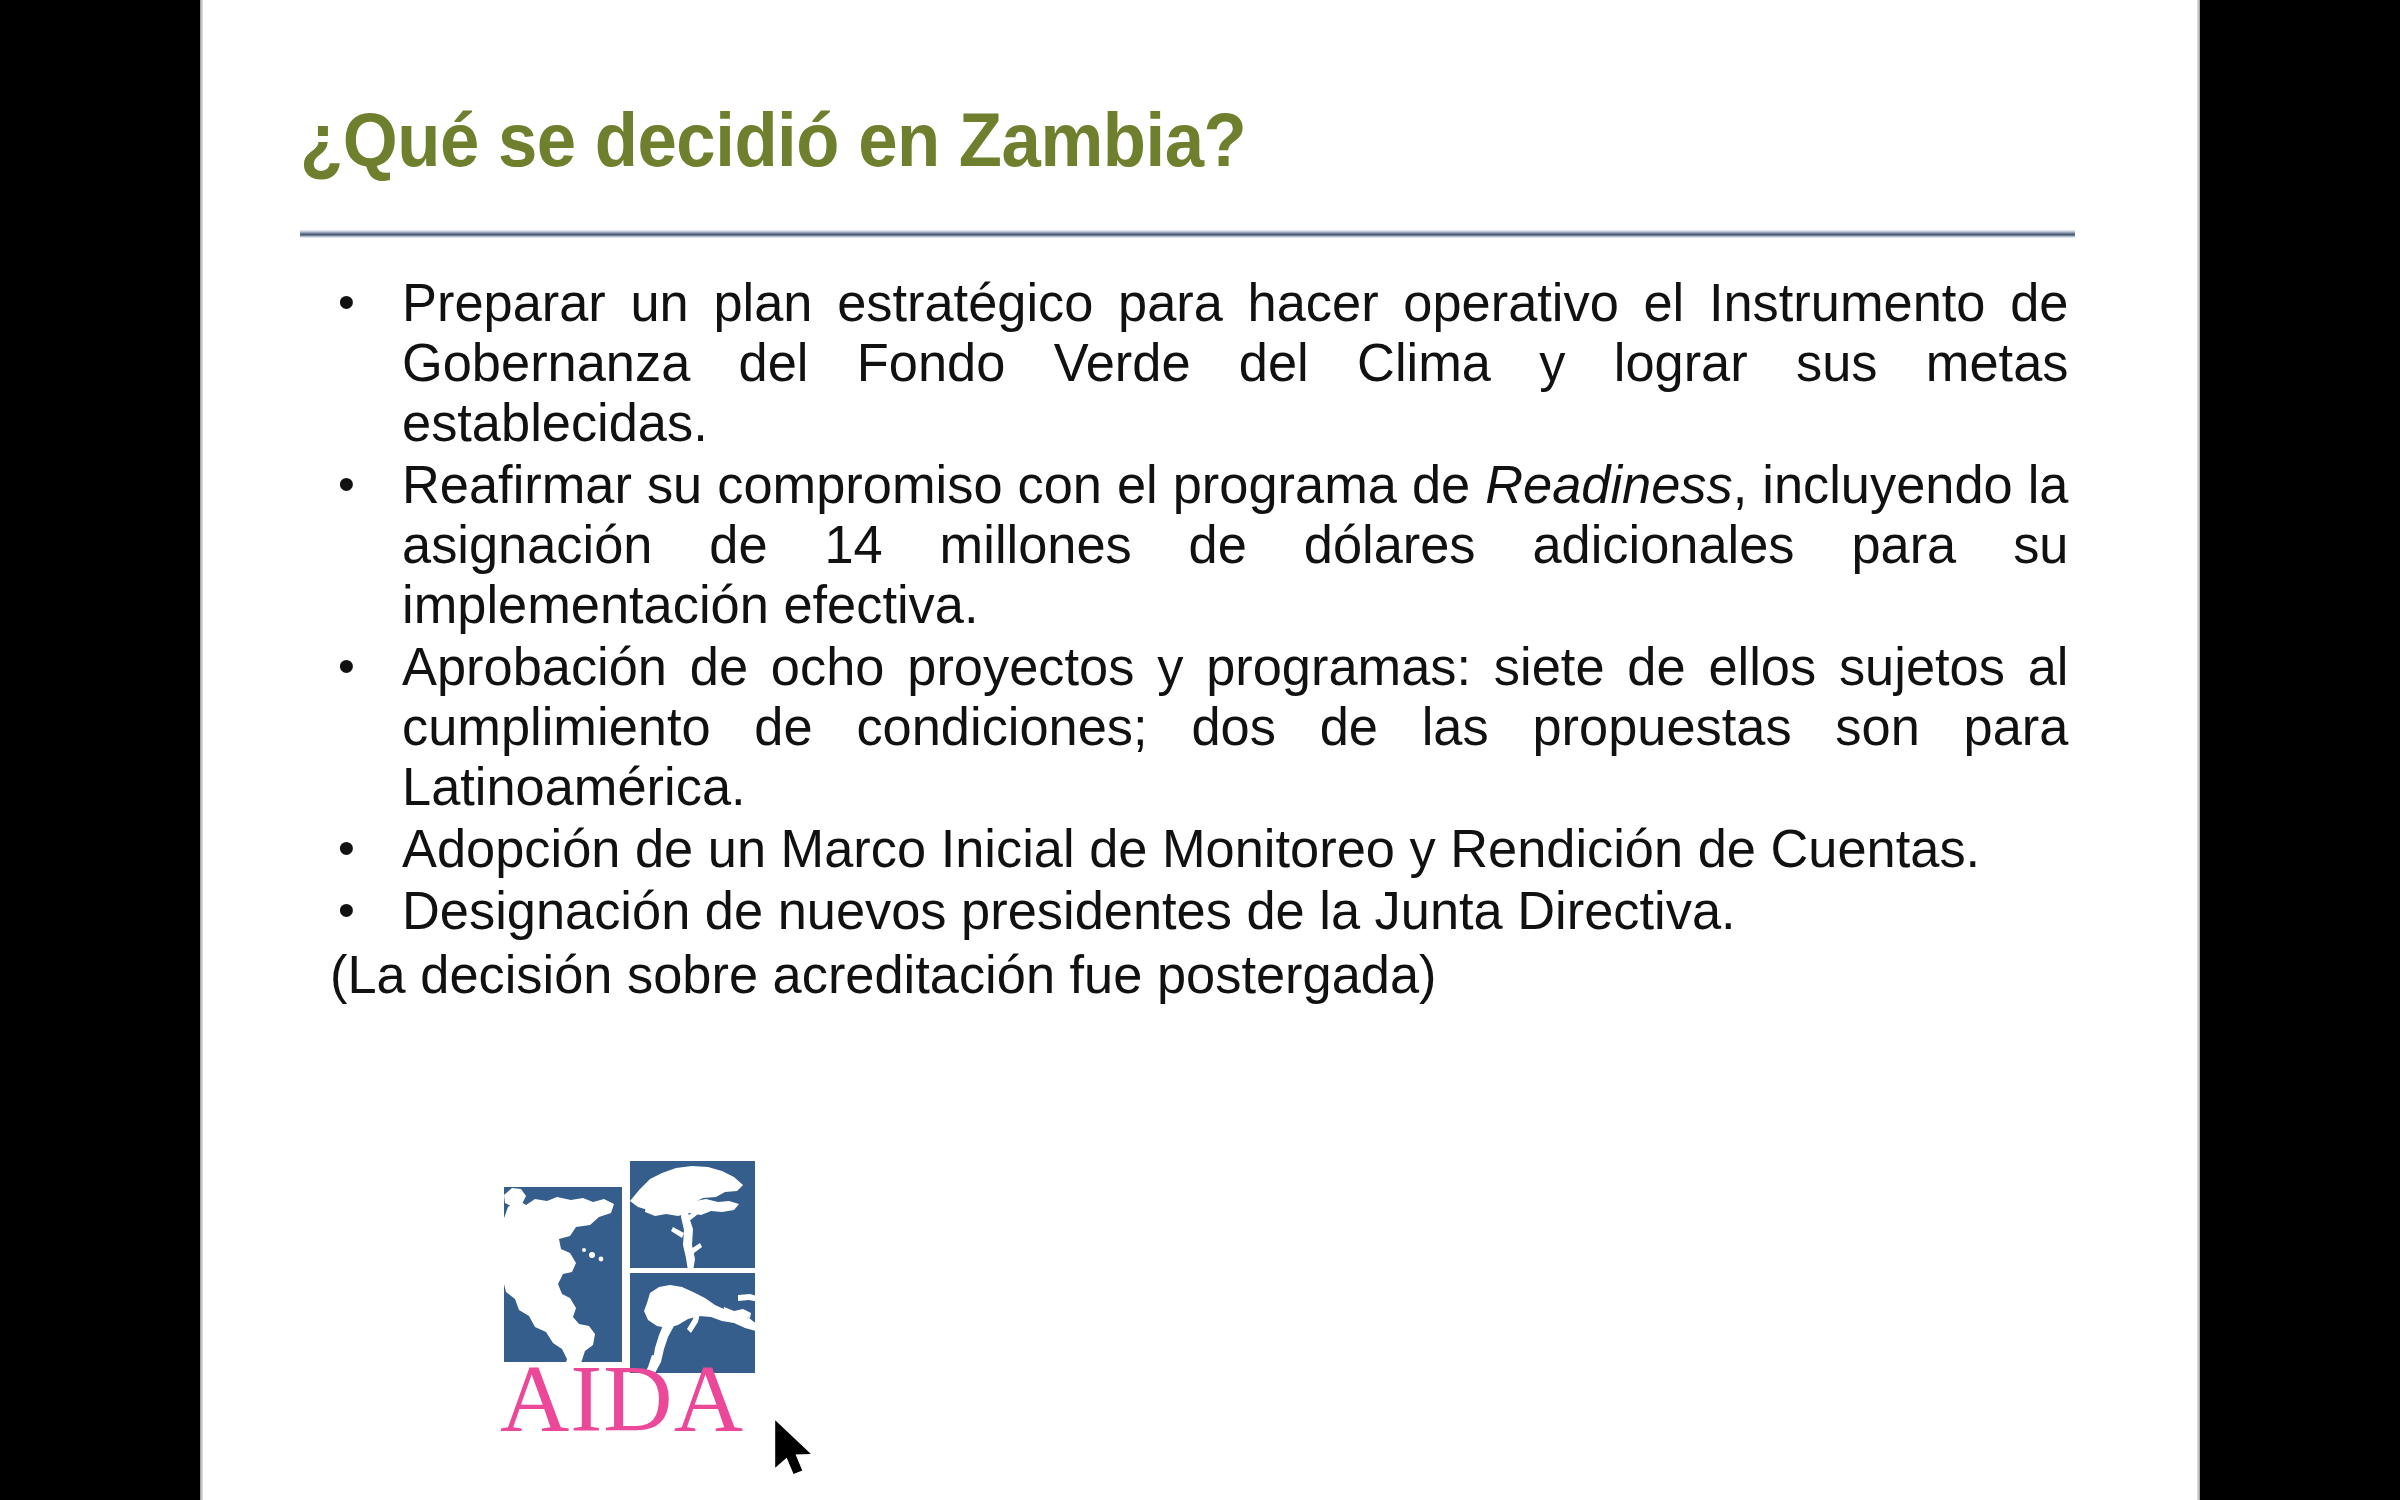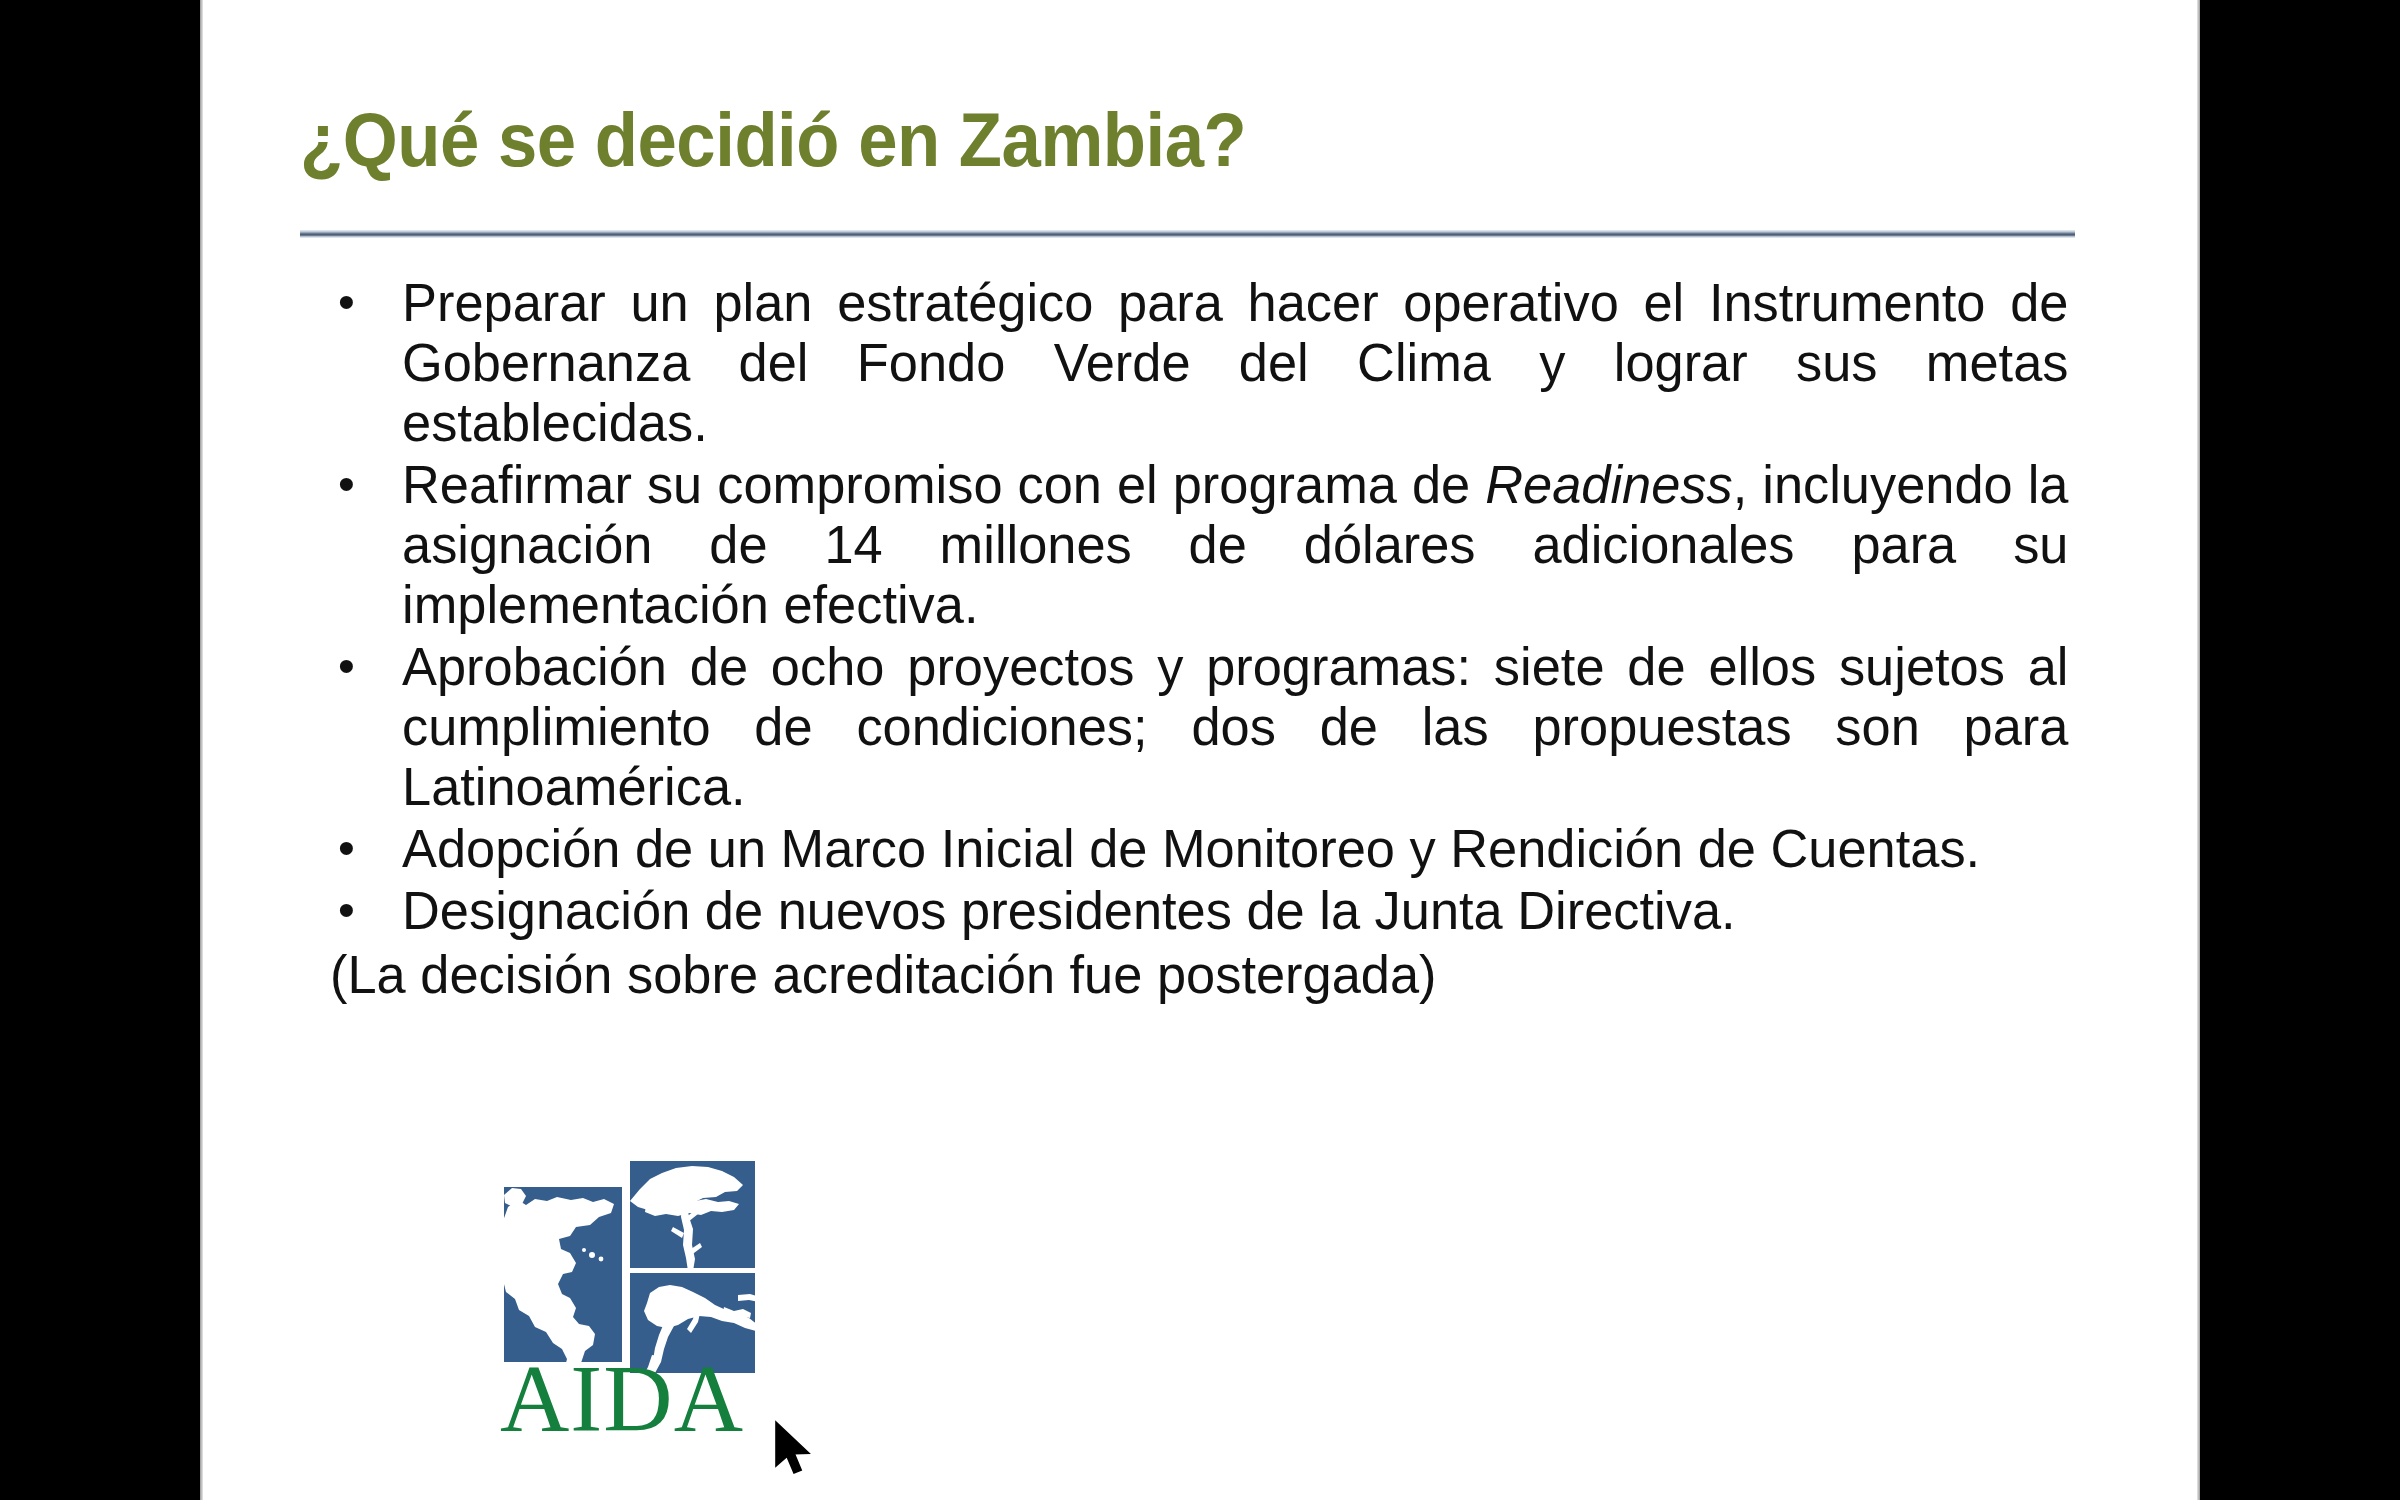--- a/index.html
+++ b/index.html
@@ -149,21 +149,21 @@
   #logo svg { position: absolute; left: 0; top: 0; }
   #logo-word {
     position: absolute;
     left: 0px;
     top: 196px;
     width: 290px;
     font-family: "Liberation Serif", "DejaVu Serif", serif;
     font-size: 96px;
     line-height: 96px;
     letter-spacing: 1px;
-    color: #15803d;
+    color: #ec4899;
   }
 
   
   #cursor {
     position: absolute;
     left: 772px;
     top: 1420px;
     z-index: 20;
     pointer-events: none;
   }

